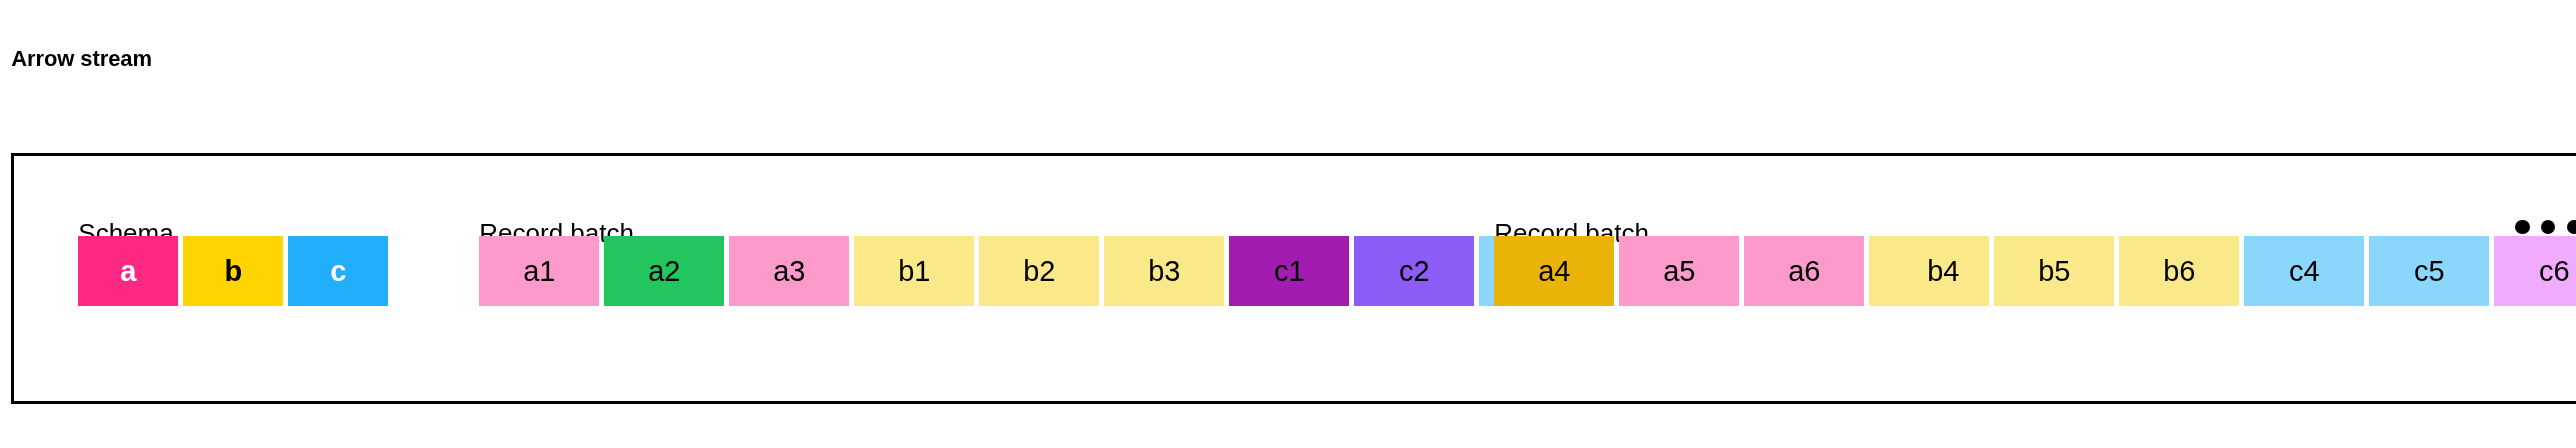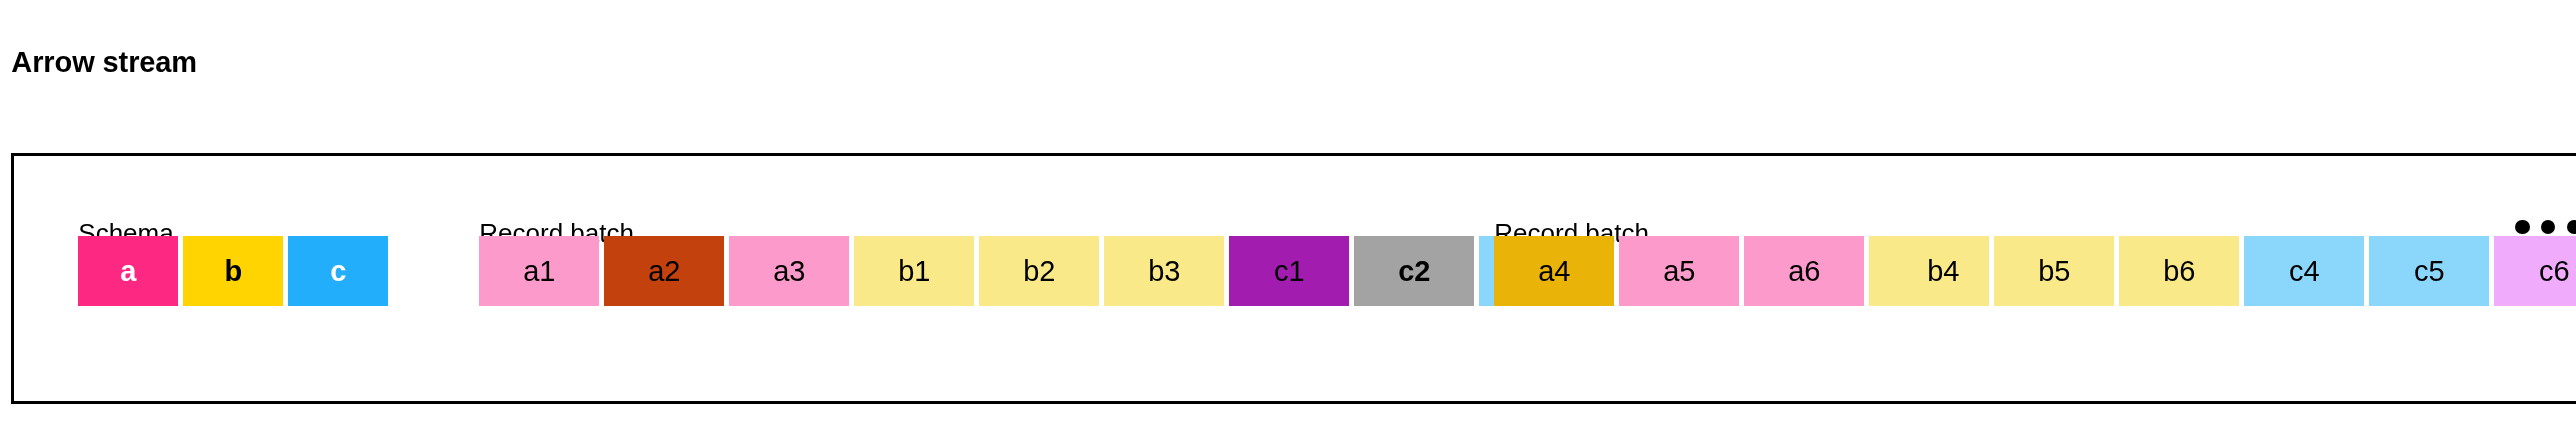--- a/index.html
+++ b/index.html
@@ -16,21 +16,21 @@
     font-family: "Liberation Sans", sans-serif;
     color: #000000;
     -webkit-font-smoothing: antialiased;
   }
 
   
   .page-title {
     position: absolute;
     left: 11.3px;
     top: 48px;
-    font-size: 29px;
+    font-size: 22px;
     font-weight: bold;
     letter-spacing: -0.1px;
     line-height: 1;
     color: #000000;
     white-space: nowrap;
   }
 
   
   .stream-box {
     position: absolute;
@@ -128,27 +128,27 @@
         <div class="cell schema-cell" style="background: rgb(252, 40, 130); color: rgb(255, 255, 255);">a</div>
         <div class="cell schema-cell" style="background: rgb(255, 212, 0); color: rgb(0, 0, 0);">b</div>
         <div class="cell schema-cell" style="background: rgb(34, 174, 251); color: rgb(255, 255, 255);">c</div>
       </div>
   </div>
 
   <div class="group" id="group-batch-1">
     <div class="group-label">Record batch</div>
     <div class="cell-row" id="batch-1-cells">
         <div class="cell batch-cell" style="background: rgb(252, 155, 203); color: rgb(0, 0, 0);">a1</div>
-        <div class="cell batch-cell" style="background: #c2410c; color: rgb(0, 0, 0);">a2</div>
+        <div class="cell batch-cell" style="background: #22c55e; color: rgb(0, 0, 0);">a2</div>
         <div class="cell batch-cell" style="background: rgb(252, 155, 203); color: rgb(0, 0, 0);">a3</div>
         <div class="cell batch-cell" style="background: rgb(250, 233, 136); color: rgb(0, 0, 0);">b1</div>
         <div class="cell batch-cell" style="background: rgb(250, 233, 136); color: rgb(0, 0, 0);">b2</div>
         <div class="cell batch-cell" style="background: rgb(250, 233, 136); color: rgb(0, 0, 0); text-align: center;">b3</div>
         <div class="cell batch-cell" style="background: #a21caf; color: rgb(0, 0, 0);">c1</div>
-        <div class="cell batch-cell" style="background: #a3a3a3; color: rgb(0, 0, 0); font-weight: bold;">c2</div>
+        <div class="cell batch-cell" style="background: #8b5cf6; color: rgb(0, 0, 0);">c2</div>
         <div class="cell batch-cell" style="background: rgb(139, 215, 251); color: rgb(0, 0, 0);">c3</div>
       </div>
   </div>
 
   <div class="group" id="group-batch-2">
     <div class="group-label">Record batch</div>
     <div class="cell-row" id="batch-2-cells">
         <div class="cell batch-cell" style="background: #eab308; color: rgb(0, 0, 0);">a4</div>
         <div class="cell batch-cell" style="background: rgb(252, 155, 203); color: rgb(0, 0, 0);">a5</div>
         <div class="cell batch-cell" style="background: rgb(252, 155, 203); color: rgb(0, 0, 0);">a6</div>

